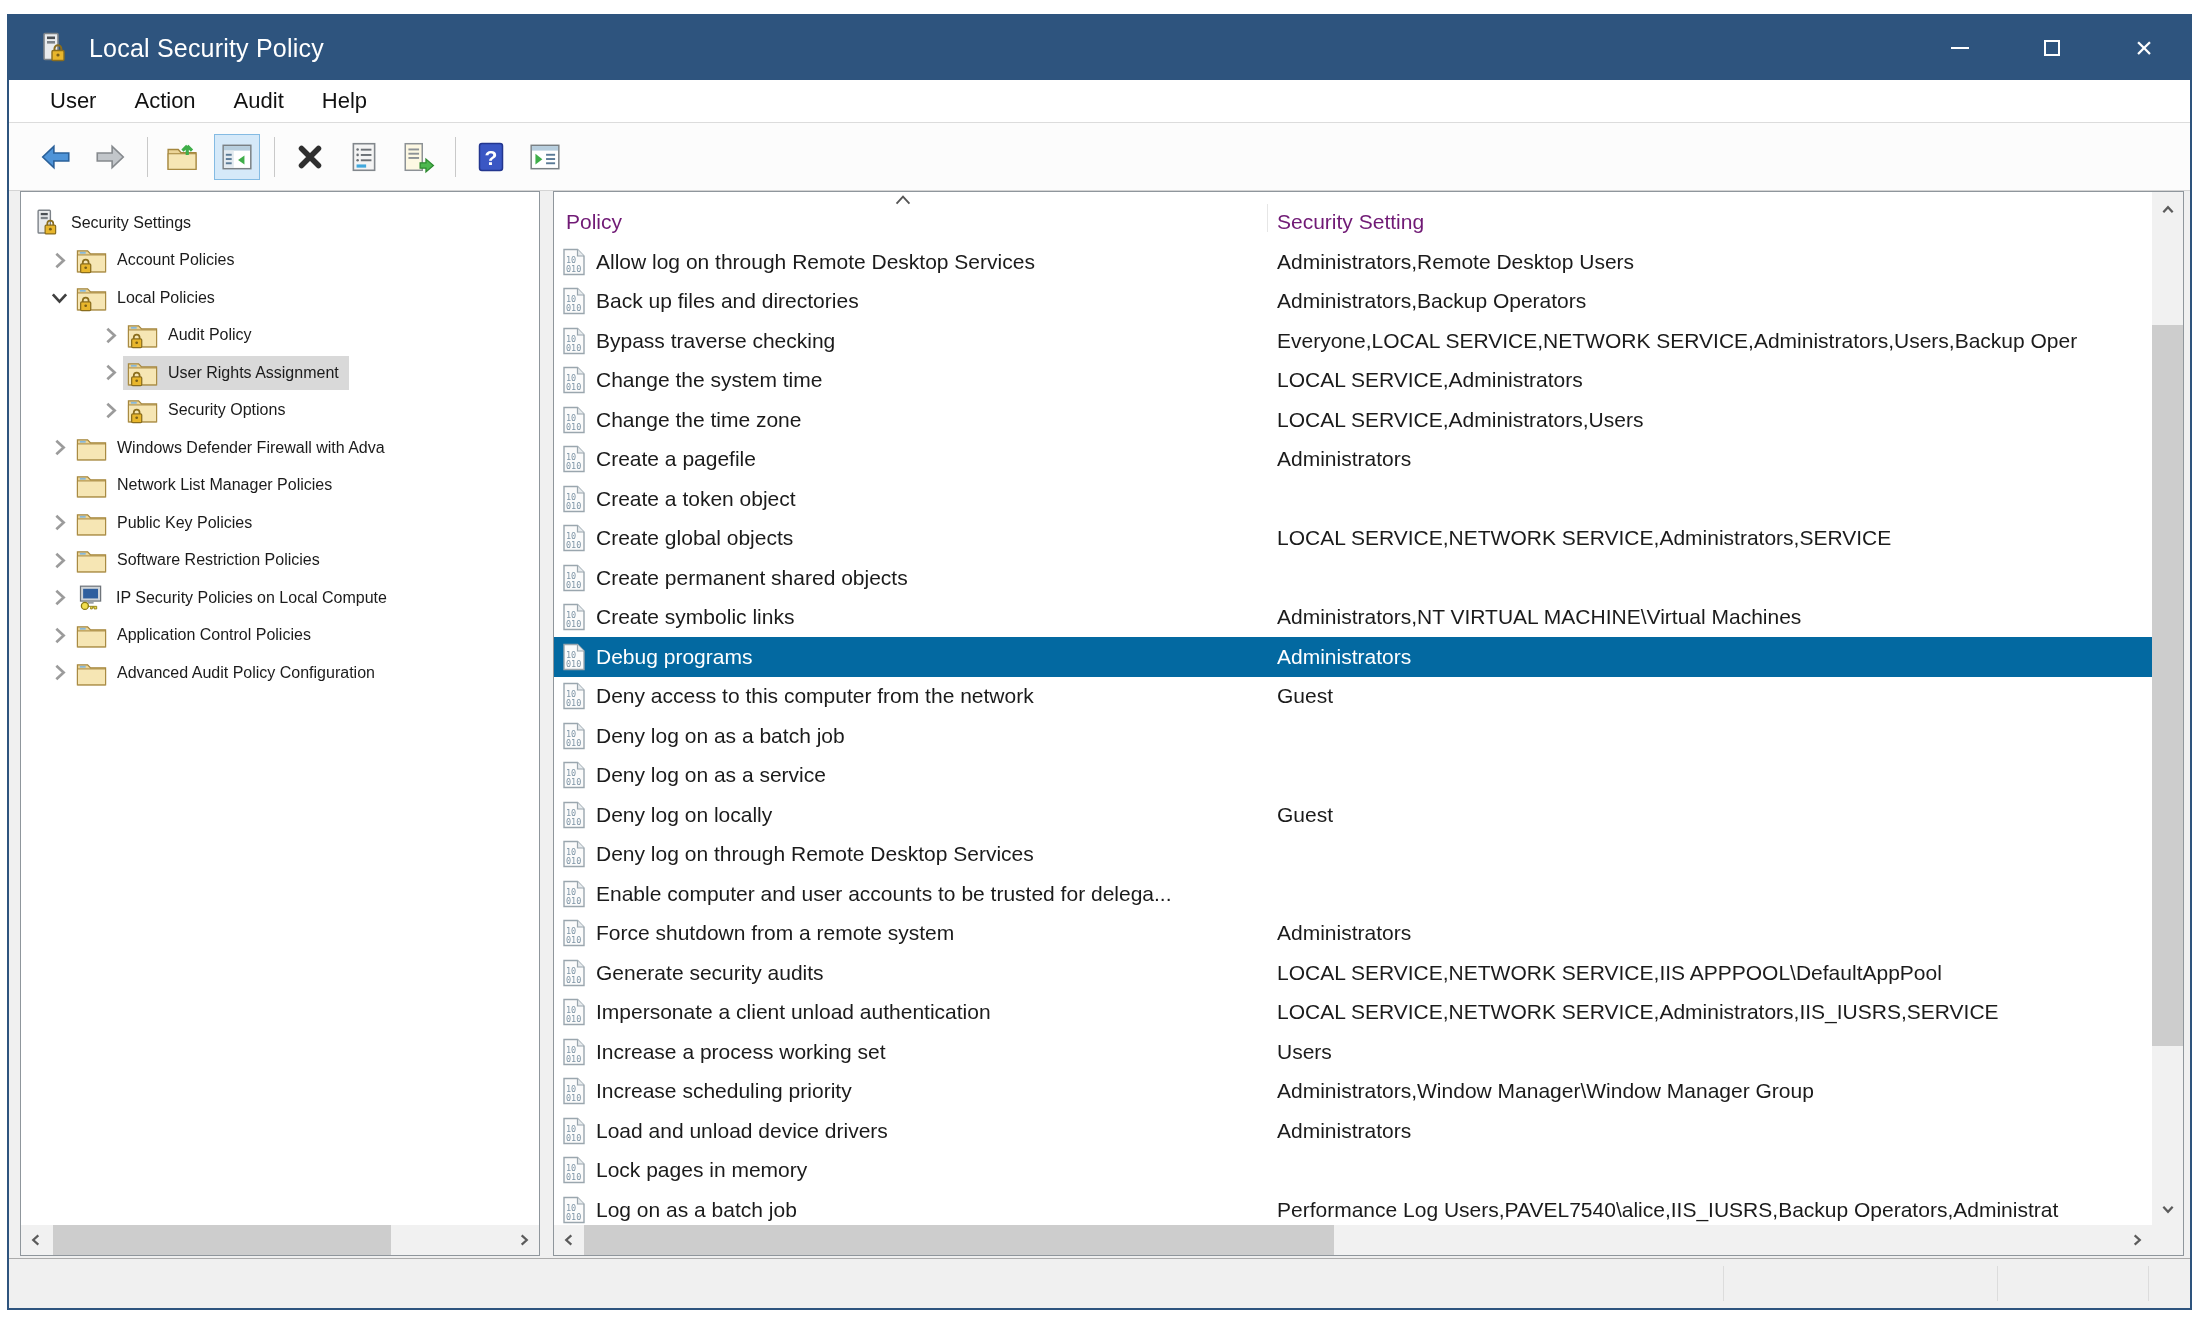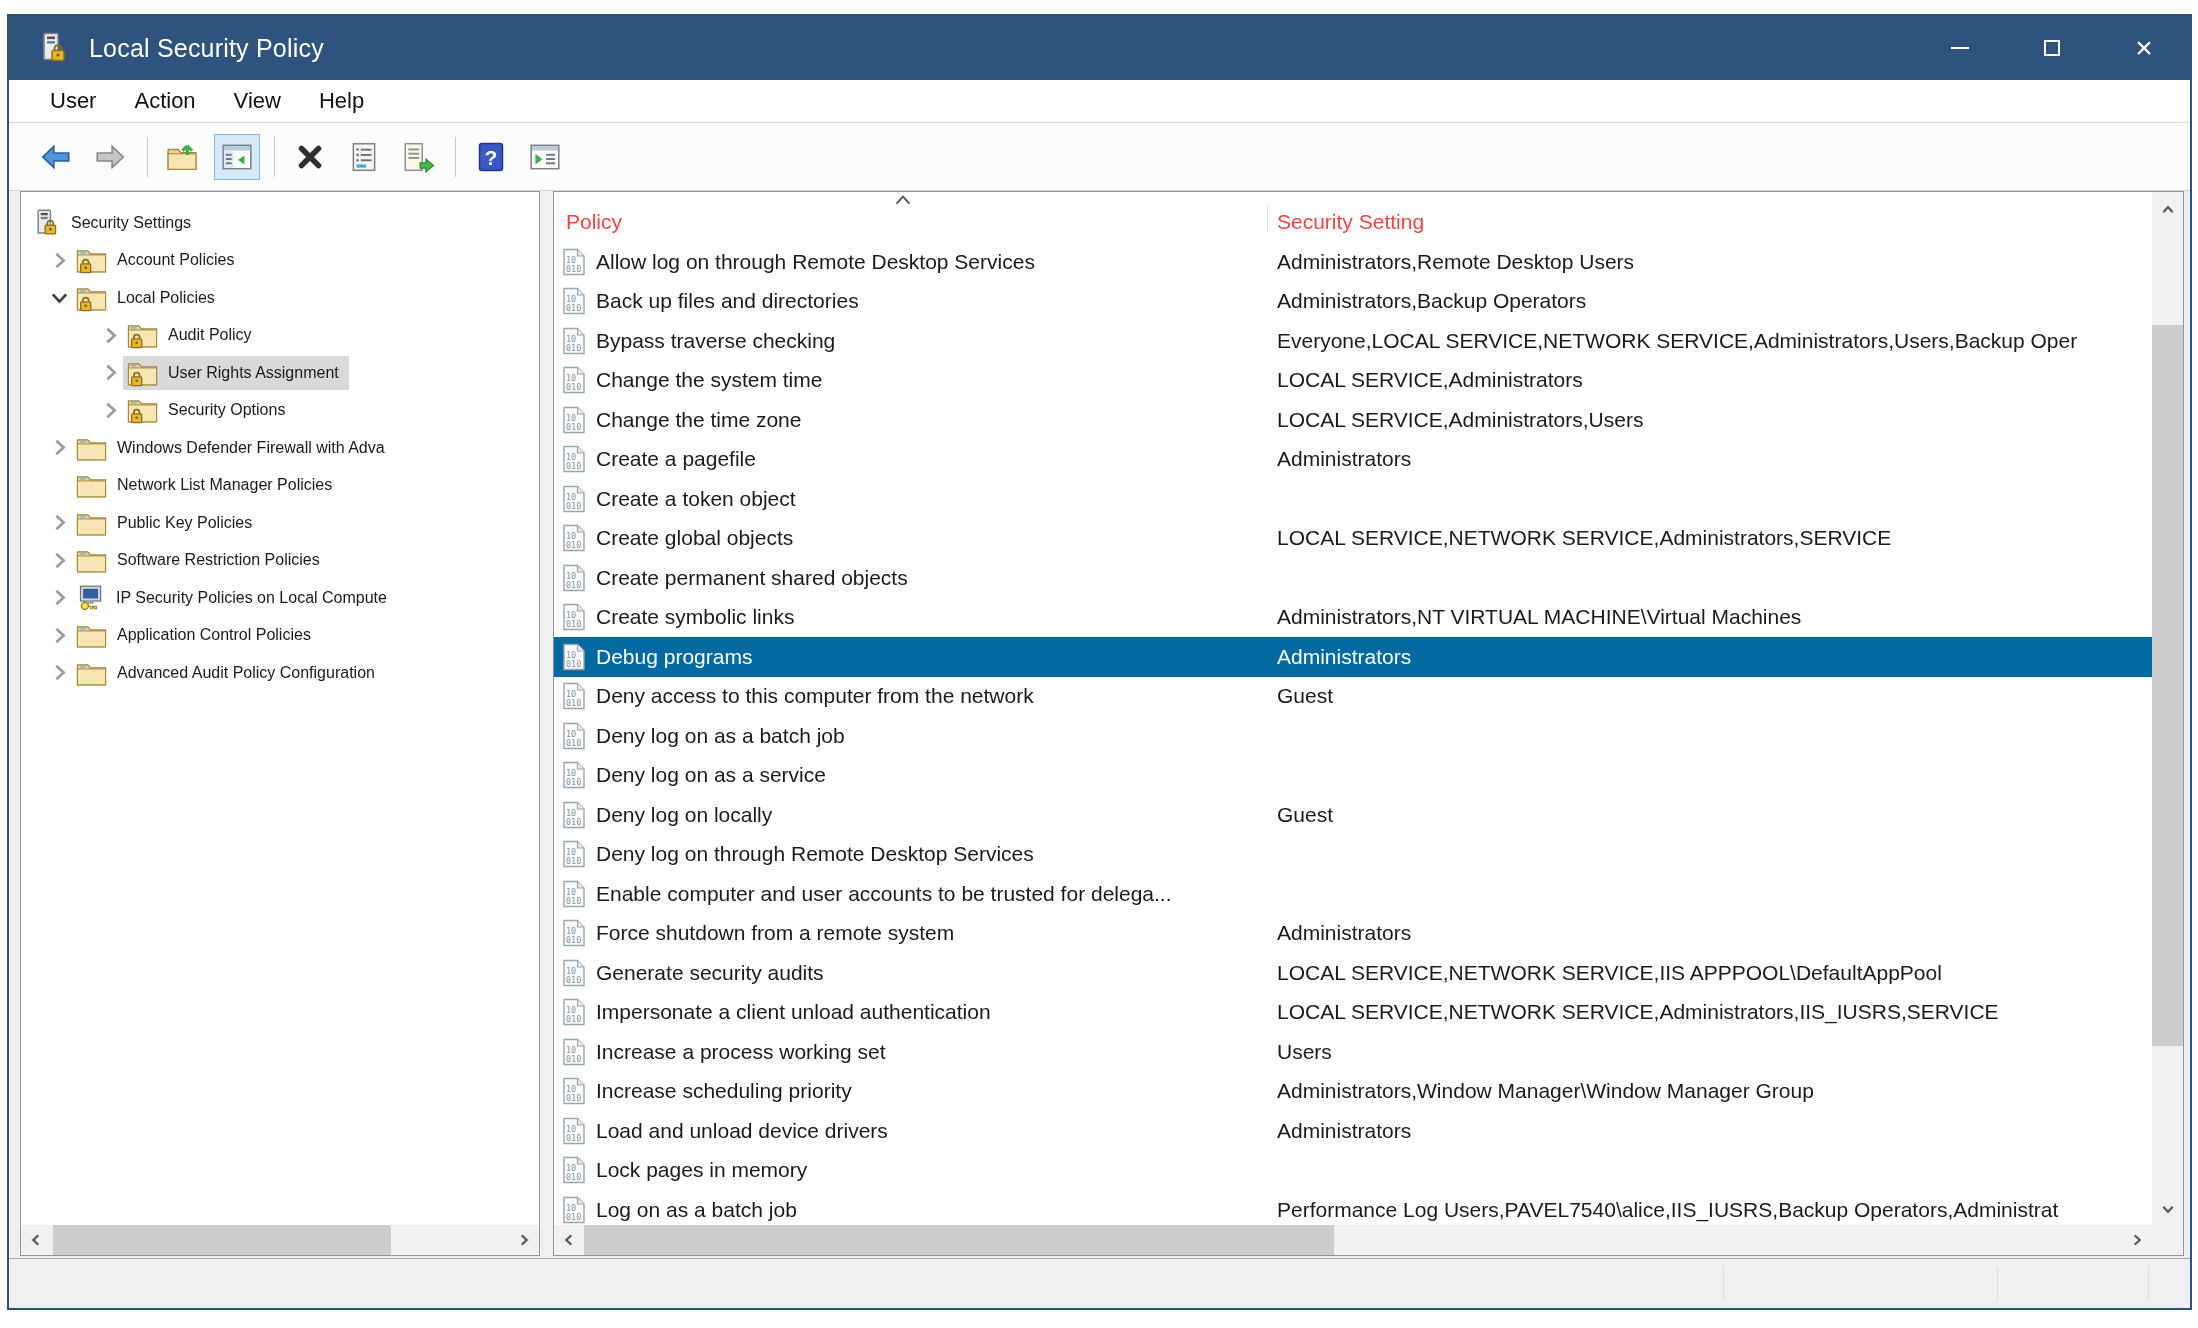--- a/index.html
+++ b/index.html
@@ -42,21 +42,21 @@
   .trow { height:37.5px; display:flex; align-items:center; white-space:nowrap; font-size:16px; }
   .trow.lv0 { padding-left:6px; }
   .trow.lv1 { padding-left:25px; }
   .trow.lv2 { padding-left:76px; }
   .expander { width:26px; height:26px; flex:0 0 26px; display:flex; align-items:center; justify-content:center; }
   .tlabelwrap { display:flex; align-items:center; gap:10px; padding:3px 10px 3px 4px; }
   .tlabelwrap.tsel { background:#d9d9d9; }
 
   
   .colheads { position:absolute; left:0; top:0; right:0; height:50px; background:#fff; font-size:21px; }
-  .colhead { position:absolute; top:0; height:100%; display:flex; align-items:flex-end; padding-bottom:8px; color:#ef4444; }
+  .colhead { position:absolute; top:0; height:100%; display:flex; align-items:flex-end; padding-bottom:8px; color:#701a75; }
   .ch-policy { left:12px; }
   .ch-set { left:723px; }
   .colsep { position:absolute; left:713px; top:12px; bottom:10px; width:1px; background:#e6e6e6; }
   .sort { position:absolute; left:340px; top:3px; }
 
   
   .rows { position:absolute; left:0; top:50px; right:31px; bottom:30px; overflow:hidden; }
   .lrow { height:39.5px; display:flex; align-items:center; padding-left:8px; font-size:21px; white-space:nowrap; }
   .lrow .pol { margin-left:10px; flex:0 0 681px; width:681px; overflow:hidden; }
   .lrow .set { overflow:hidden; flex:1; }
@@ -205,21 +205,21 @@
           </div>
         <div class="wcb">
             <span class="close-glyph">×</span>
           </div>
       </div>
     </div>
 
     <div class="menubar">
       <span class="menuitem">User</span>
       <span class="menuitem">Action</span>
-      <span class="menuitem">View</span>
+      <span class="menuitem">Audit</span>
       <span class="menuitem">Help</span>
     </div>
 
     <div class="toolbar">
       <div class="tbtn">
           <svg width="34" height="34" viewBox="0 0 32 32">
             <use href="#i-back"></use>
           </svg>
         </div>
       <div class="tbtn">

